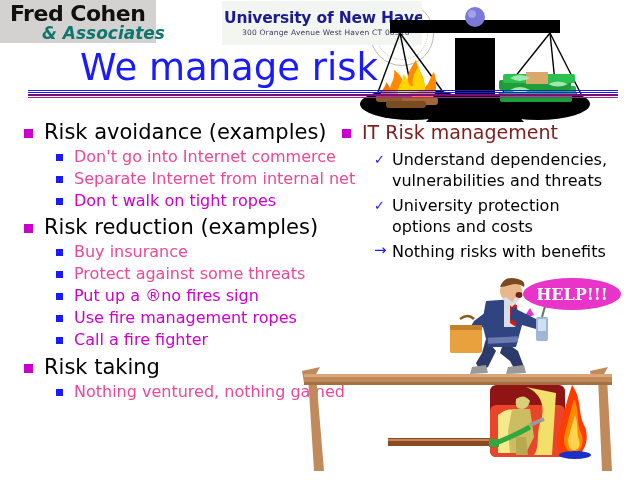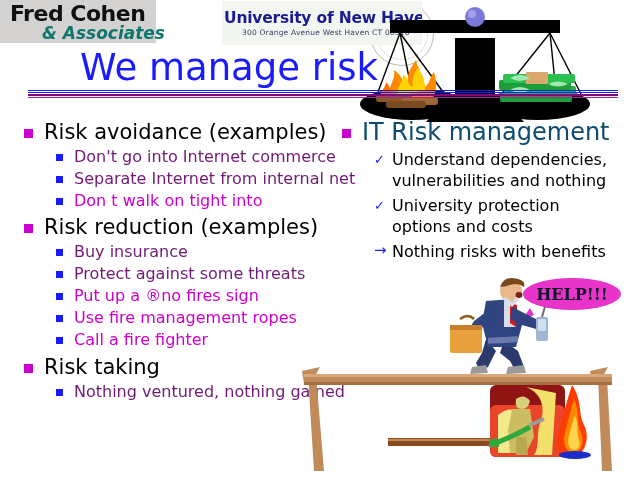--- a/index.html
+++ b/index.html
@@ -130,37 +130,37 @@
   }
   .l1 > .bsq {
     position: absolute; left: 8px; top: 9px;
     width: 9px; height: 9px;
     background: #cc00cc;
   }
   .l2 {
     position: relative;
     padding-left: 58px;
     font-size: 16px;
-    color: #701a75;
+    color: #ec4899;
     line-height: 22px;
     white-space: nowrap;
   }
   .l2 > .bsq {
     position: absolute; left: 40px; top: 8px;
     width: 7px; height: 7px;
     background: #1a1aff;
   }
   .l2.magenta { color: #cc00cc; }
 
   
   .r1 {
     position: relative;
     padding-left: 26px;
-    font-size: 24px;
-    color: #0c4a6e;
+    font-size: 19px;
+    color: #7f1d1d;
     line-height: 25px;
     white-space: nowrap;
   }
   .r1 > .bsq {
     position: absolute; left: 6px; top: 9px;
     width: 9px; height: 9px;
     background: #cc00cc;
   }
   .r2 {
     position: relative;
@@ -197,21 +197,21 @@
     background: #e834c8;
     border-radius: 50%;
     z-index: 5;
   }
   .bubble span {
     position: absolute; inset: 0;
     display: flex; align-items: center; justify-content: center;
     font-family: "DejaVu Serif", serif;
     font-weight: bold;
     font-size: 16px;
-    color: #0f172a;
+    color: #ffffff;
     letter-spacing: 0px;
   }
 </style>
 </head>
 <body>
 
 <div class="slide">
 
   <div class="fc-logo">
     <div class="fc-name">Fred Cohen</div>
@@ -284,21 +284,21 @@
     <div class="l2">
       <span class="bsq"></span>
       <span>Don't go into Internet commerce</span>
     </div>
     <div class="l2">
       <span class="bsq"></span>
       <span>Separate Internet from internal net</span>
     </div>
     <div class="l2 magenta">
       <span class="bsq"></span>
-      <span>Don t walk on tight into</span>
+      <span>Don t walk on tight ropes</span>
     </div>
 
     <div class="l1" style="margin-top:3px">
       <span class="bsq"></span>
       <span>Risk reduction (examples)</span>
     </div>
     <div class="l2">
       <span class="bsq"></span>
       <span>Buy insurance</span>
     </div>
@@ -331,21 +331,21 @@
 
   <div class="col-right">
     <div class="r1">
       <span class="bsq"></span>
       <span>IT Risk management</span>
     </div>
 
     <div class="r2">
       <span class="mk">✓</span>
       <div>Understand dependencies,</div>
-      <div>vulnerabilities and nothing</div>
+      <div>vulnerabilities and threats</div>
     </div>
 
     <div class="r2">
       <span class="mk">✓</span>
       <div>University protection</div>
       <div>options and costs</div>
     </div>
 
     <div class="r2">
       <span class="mk arrow">→</span>

